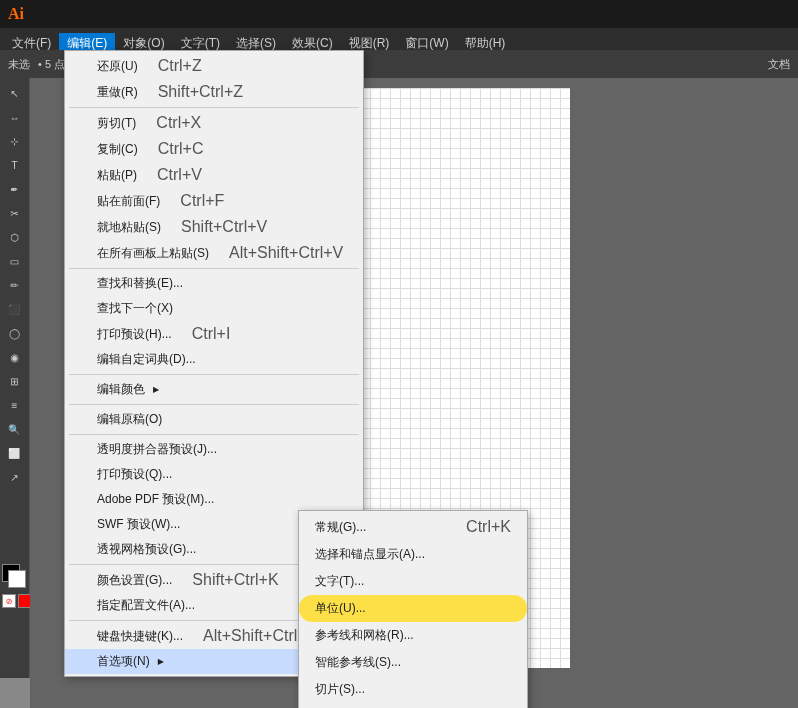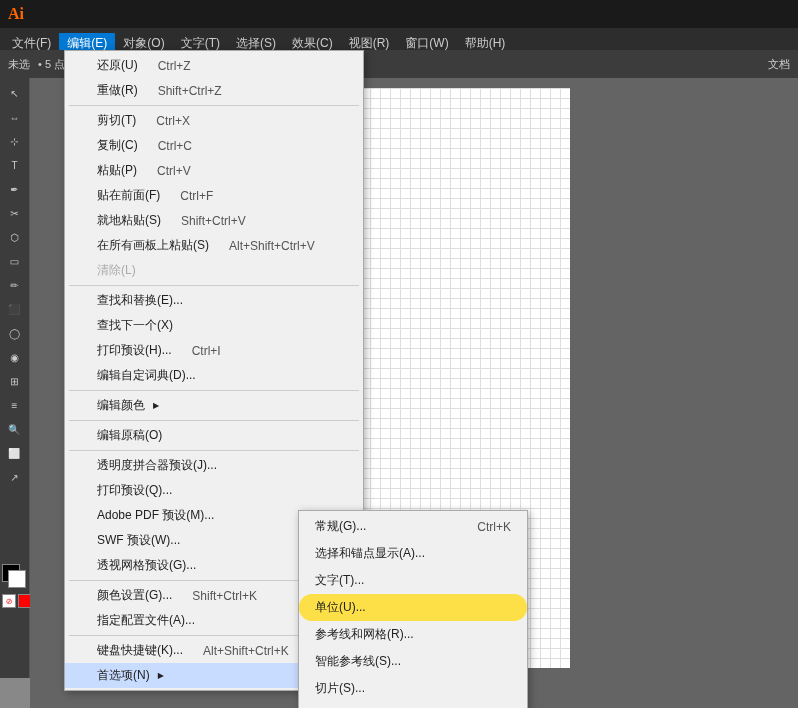--- a/index.html
+++ b/index.html
@@ -145,21 +145,21 @@
     .menu-dropdown-item.has-submenu::after {
       content: '▶';
       font-size: 8px;
       margin-left: 8px;
     }
     .menu-dropdown-item.active-sub {
       background: #c8dcff;
     }
     .shortcut {
       color: #555;
-      font-size: 12px;
+      font-size: 16px;
       margin-left: 20px;
     }
     .menu-separator {
       height: 1px;
       background: #ccc;
       margin: 2px 4px;
     }
 
     
     #prefs-submenu {
@@ -307,23 +307,20 @@
       <span class="shortcut">Ctrl+F</span>
     </div>
     <div class="menu-dropdown-item">
       <span>就地粘贴(S)</span>
       <span class="shortcut">Shift+Ctrl+V</span>
     </div>
     <div class="menu-dropdown-item">
       <span>在所有画板上粘贴(S)</span>
       <span class="shortcut">Alt+Shift+Ctrl+V</span>
     </div>
-    <div class="menu-dropdown-item disabled">
-      <span>清除(L)</span>
-    </div>
     <div class="menu-separator"></div>
     <div class="menu-dropdown-item">
       <span>查找和替换(E)...</span>
     </div>
     <div class="menu-dropdown-item">
       <span>查找下一个(X)</span>
     </div>
     <div class="menu-dropdown-item">
       <span>打印预设(H)...</span>
       <span class="shortcut">Ctrl+I</span>

